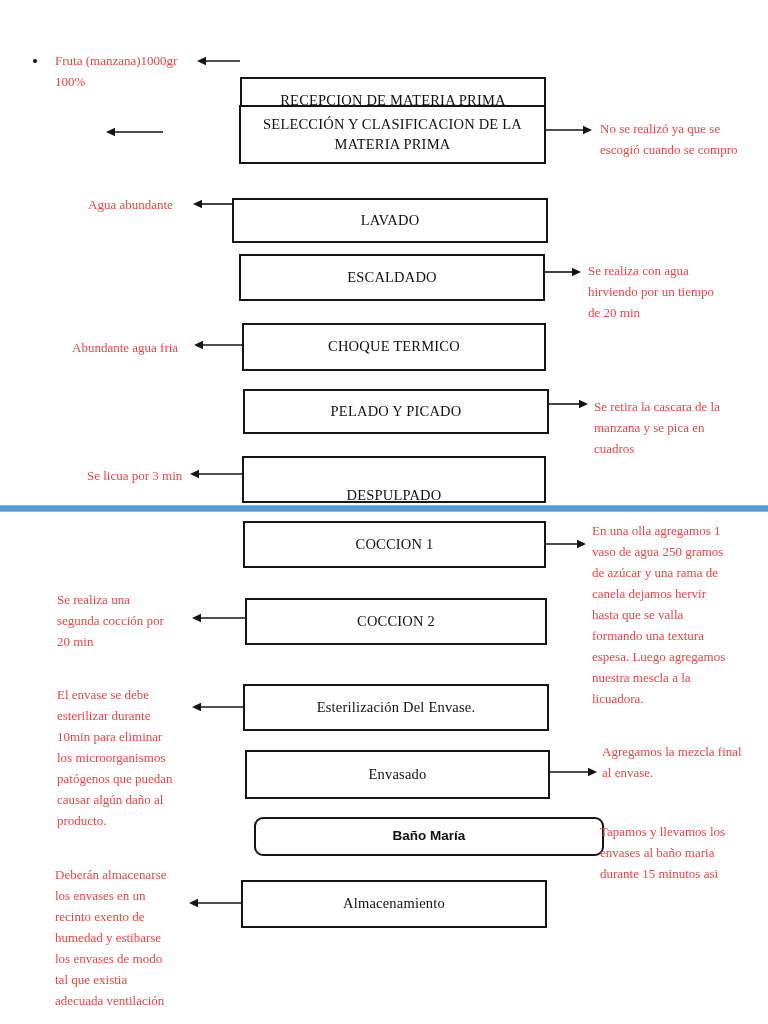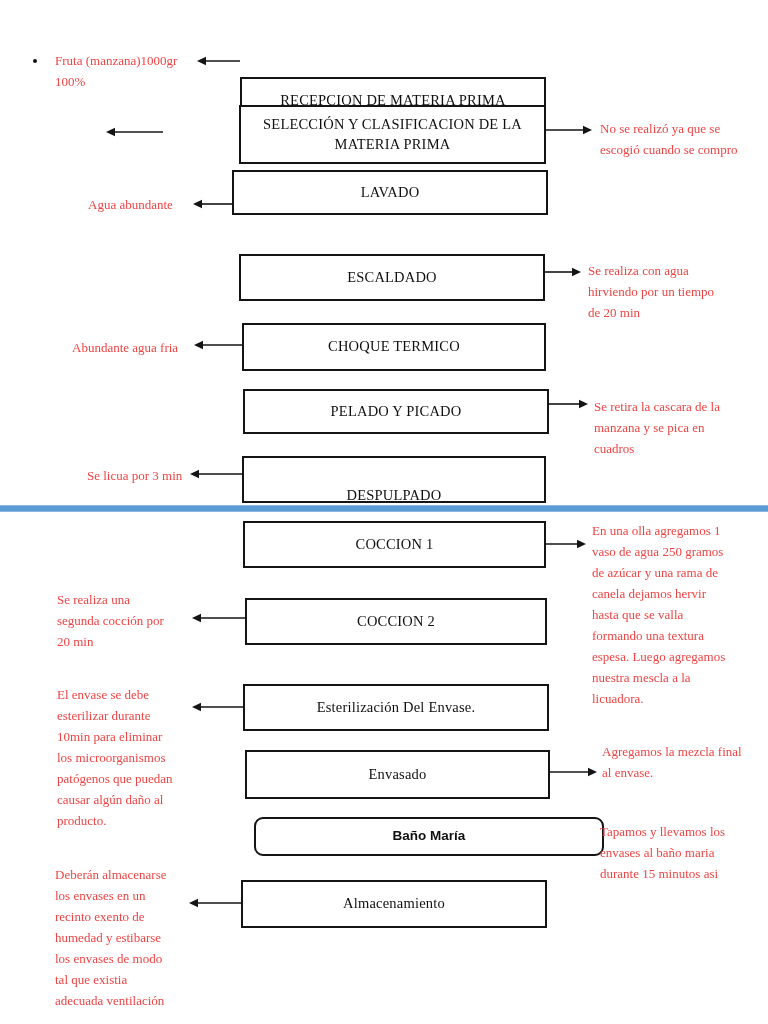--- a/index.html
+++ b/index.html
@@ -155,21 +155,21 @@
     </svg>
 
   <div id="boxes">
       <div class="pbox" style="left: 240px; top: 39px; width: 306px; height: 47px; margin-top: 38px;">
         <span class="lbl" style="white-space: pre-line;">RECEPCION DE MATERIA PRIMA</span>
       </div>
       <div class="pbox" style="left: 239px; top: 105px; width: 307px; height: 59px;">
         <span class="lbl" style="white-space: pre-line;">SELECCIÓN Y CLASIFICACION DE LA
 MATERIA PRIMA</span>
       </div>
-      <div class="pbox" style="left: 232px; top: 170px; width: 316px; height: 45px;">
+      <div class="pbox" style="left: 232px; top: 198px; width: 316px; height: 45px;">
         <span class="lbl" style="white-space: pre-line;">LAVADO</span>
       </div>
       <div class="pbox" style="left: 239px; top: 254px; width: 306px; height: 47px;">
         <span class="lbl" style="white-space: pre-line;">ESCALDADO</span>
       </div>
       <div class="pbox" style="left: 242px; top: 323px; width: 304px; height: 48px;">
         <span class="lbl" style="white-space: pre-line;">CHOQUE TERMICO</span>
       </div>
       <div class="pbox" style="left: 243px; top: 389px; width: 306px; height: 45px;">
         <span class="lbl" style="white-space: pre-line;">PELADO Y PICADO</span>

